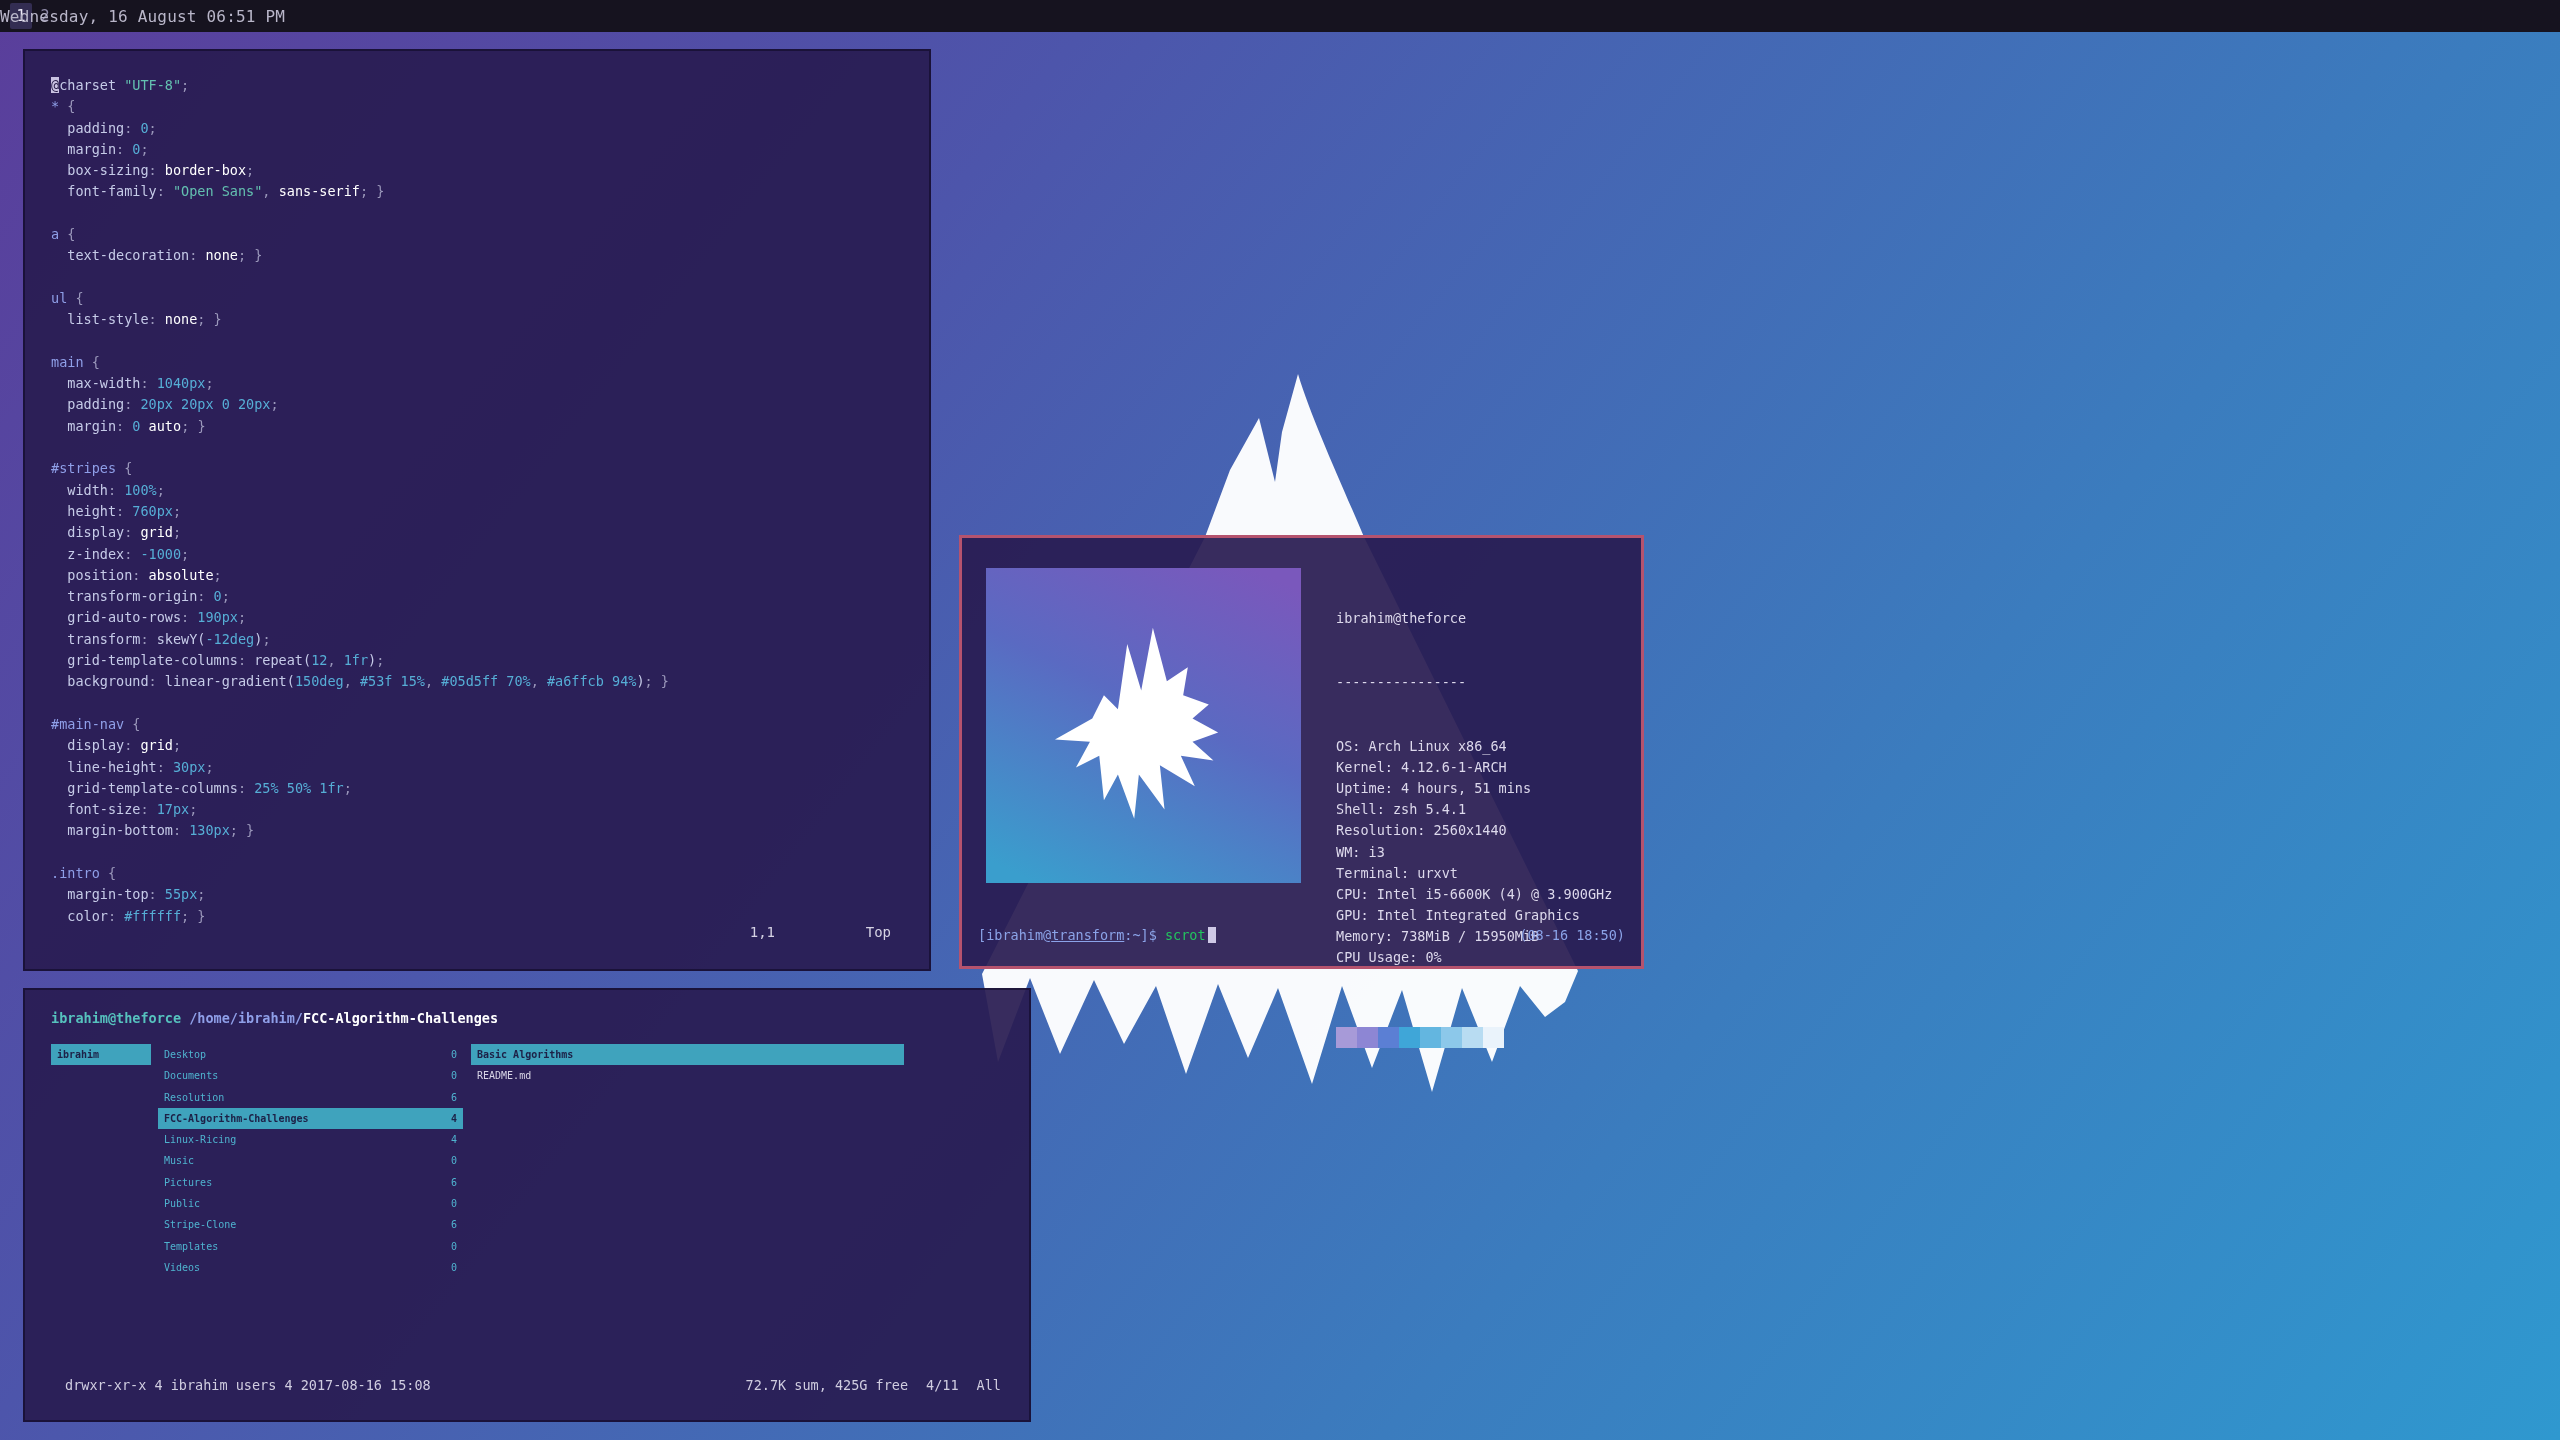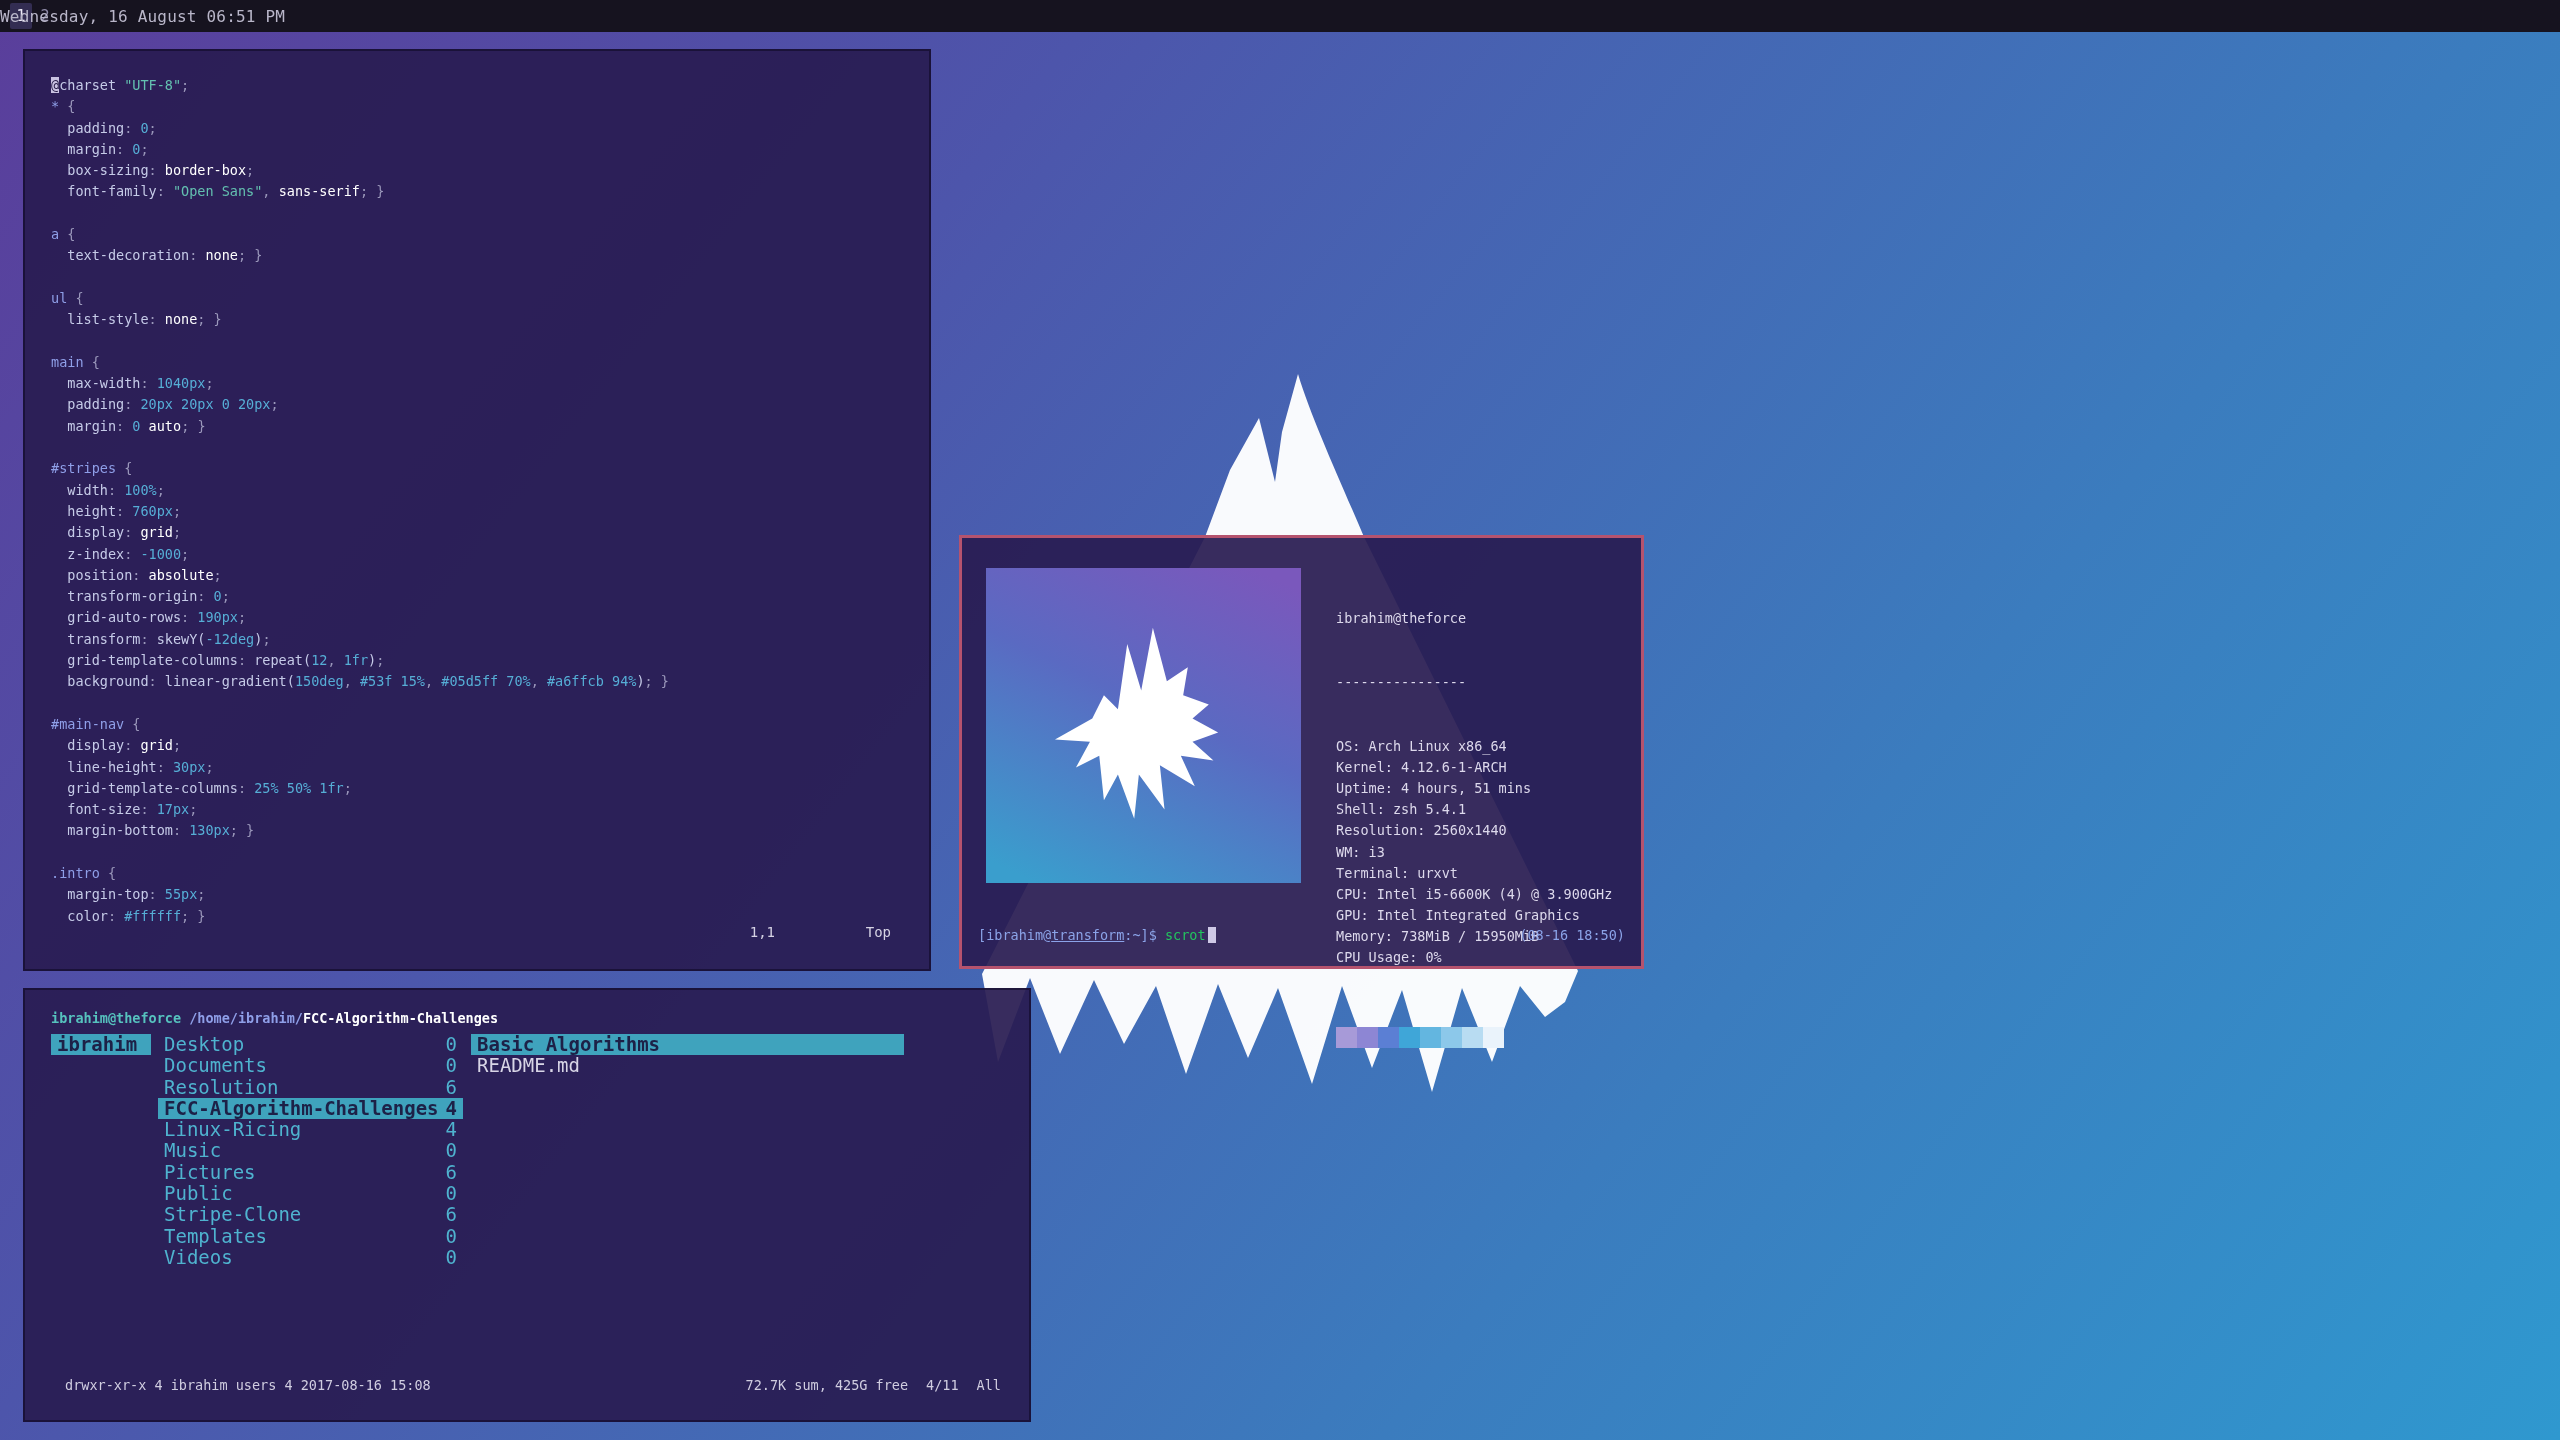--- a/index.html
+++ b/index.html
@@ -39,21 +39,21 @@
   .tk-k{color:#ffffff}.tk-t{color:#63c0b0}.tk-u{color:#9b98bb}.tk-f{color:#c6cbe8}
   .tk-c{background:#c9c2e2;color:#241a45}
   .v-status{position:absolute;left:0;right:4px;bottom:24px;height:21px;font-size:14px;color:var(--txt)}
   .v-ruler{position:absolute;right:150px}
   .v-pos{position:absolute;right:34px}
 
   
   .ranger{left:23px;top:988px;width:1008px;height:434px;z-index:1}
   .r-title{position:absolute;left:26px;top:20px;font-size:13.5px;white-space:pre}
   .r-host{color:#56c2be;font-weight:bold}.r-path{color:#8f9fe8;font-weight:bold}.r-cur{color:#ffffff;font-weight:bold}
-  .r-col{position:absolute;top:44px;font-size:19px}
+  .r-col{position:absolute;top:54px;font-size:10px}
   .r-parent{left:26px;width:100px}
   .r-dirs{left:133px;width:305px}
   .r-preview{left:446px;width:433px}
   .drow,.prow,.parent-item{display:flex;height:21.3px;line-height:21.3px;padding:0 6px;white-space:pre}
   .dname{flex:1;overflow:hidden}
   .drow .dname,.drow .dcount{color:var(--dir)}
   .drow.sel,.prow.sel,.parent-item{background:var(--hl)}
   .drow.sel .dname,.drow.sel .dcount,.prow.sel .pname,.parent-item{color:#1d2147;font-weight:bold}
   .prow .pname{color:#d8d5e6}
   .prow.sel .pname{color:#1d2147}

